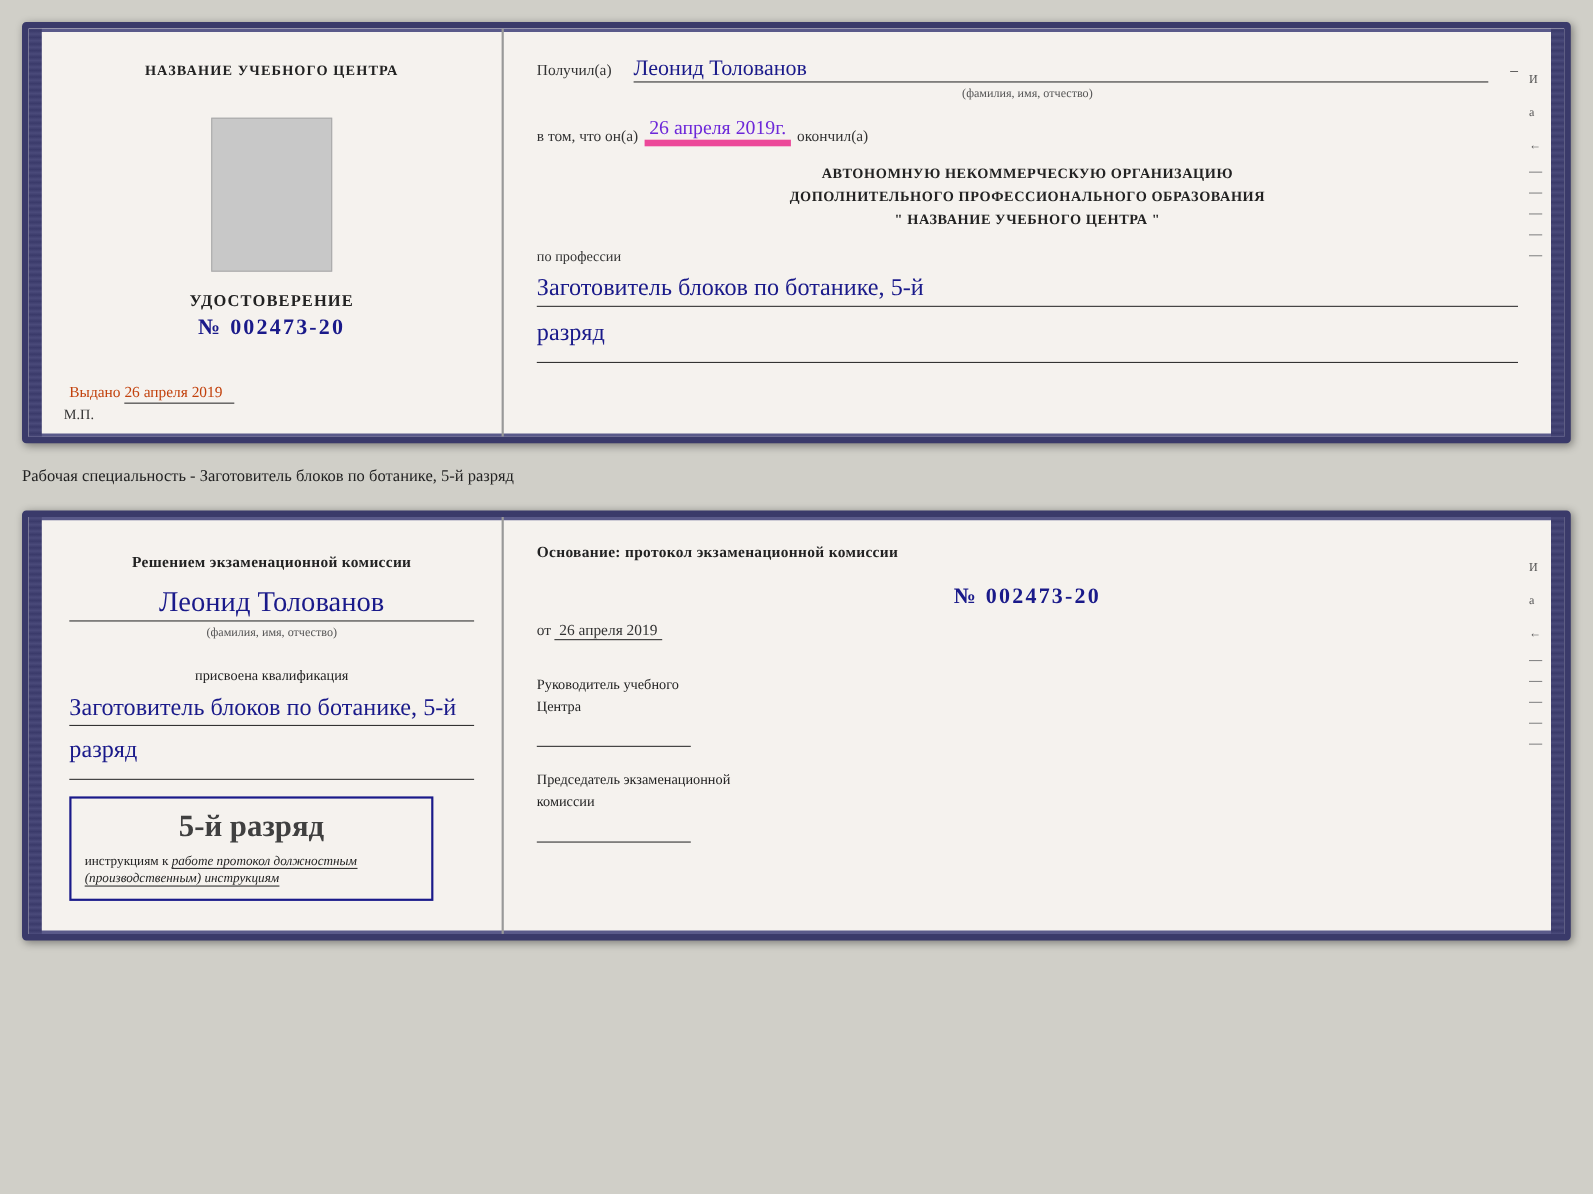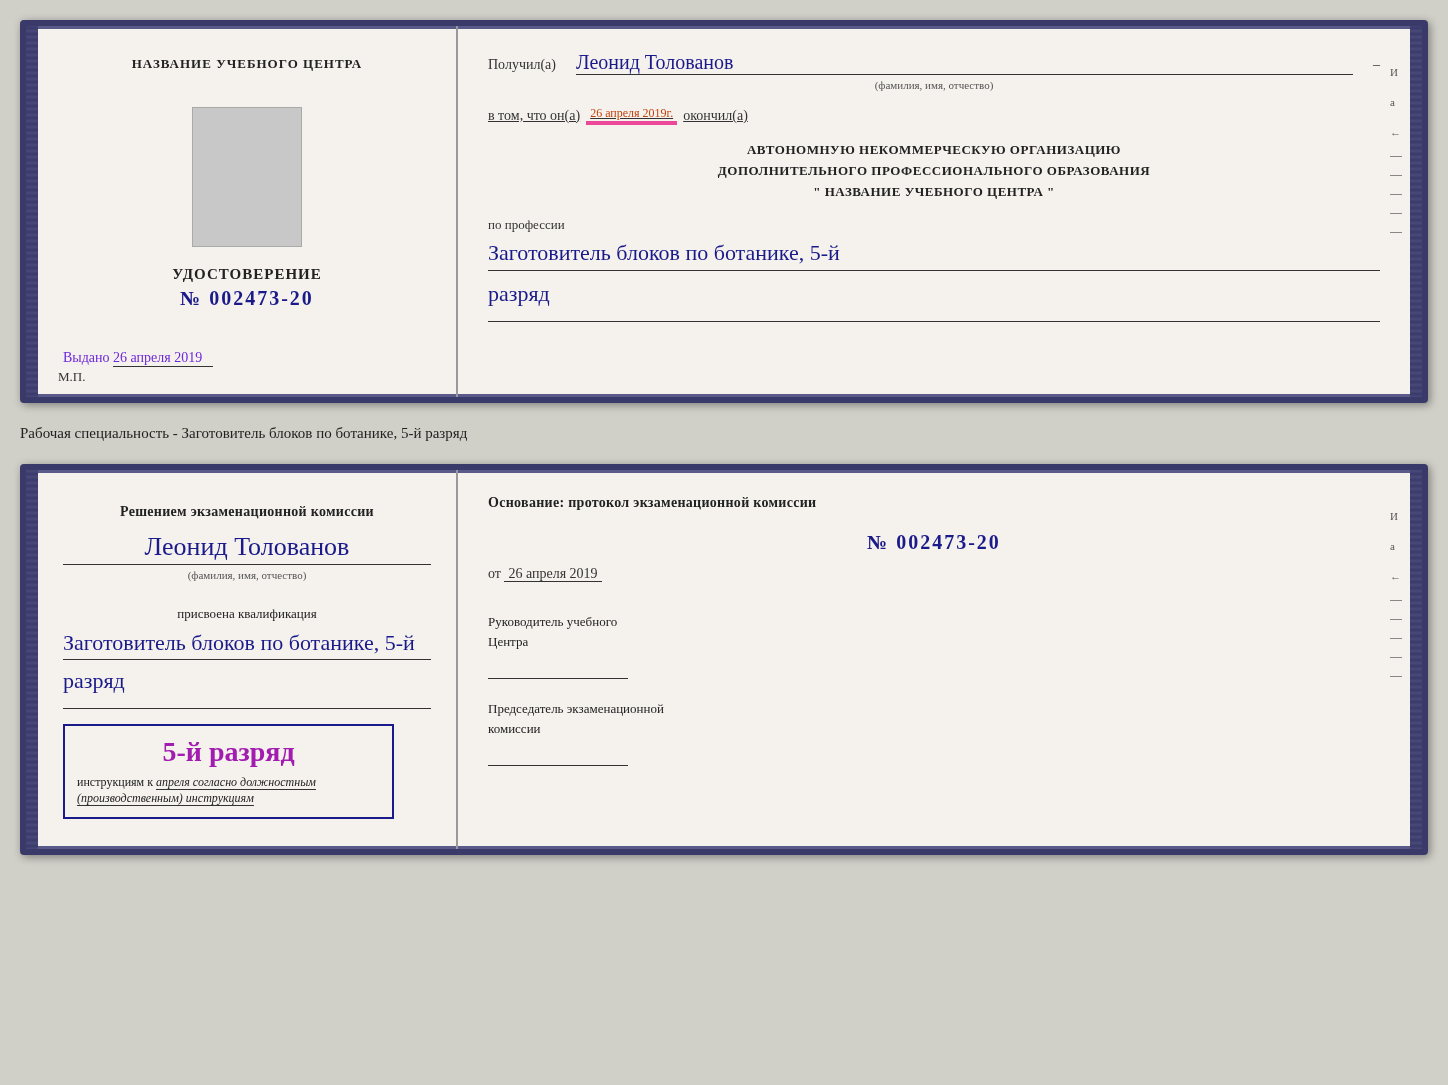--- a/index.html
+++ b/index.html
@@ -76,21 +76,21 @@
       font-size: 20px;
       font-weight: bold;
       color: #1a1a8a;
       margin-top: 4px;
       letter-spacing: 2px;
     }
 
     .issued-line {
       margin-top: 40px;
       font-size: 14px;
-      color: #6d28d9;
+      color: #c2410c;
       align-self: flex-start;
     }
 
     .mp-label {
       position: absolute;
       bottom: 12px;
       left: 20px;
       font-size: 13px;
       color: #333;
     }
@@ -129,30 +129,29 @@
       color: #555;
       margin-bottom: 15px;
       margin-top: 2px;
     }
 
     .vtom-line {
       font-size: 14px;
       color: #333;
       margin-bottom: 15px;
       display: flex;
-      align-items: center;
+      align-items: flex-end;
       gap: 6px;
-      text-decoration: underline;
     }
 
     .date-handwritten {
       font-family: 'Brush Script MT', cursive, 'Times New Roman', serif;
-      font-size: 12px;
-      color: #c2410c;
-      border-bottom: 4px solid #ec4899;
+      font-size: 18px;
+      color: #6d28d9;
+      border-bottom: 6px solid #ec4899;
       padding: 0 4px;
     }
 
     .org-block {
       text-align: center;
       font-size: 13px;
       font-weight: bold;
       letter-spacing: 0.5px;
       color: #222;
       line-height: 1.6;
@@ -235,21 +234,21 @@
     .stamp-box {
       border: 2px solid #1a1a8a;
       padding: 10px 12px;
       margin-top: 15px;
       width: 90%;
     }
 
     .stamp-rank {
       font-size: 28px;
       font-weight: bold;
-      color: #a21caf;
+      color: #404040;
       text-align: center;
       display: block;
     }
 
     .stamp-admission {
       font-size: 12px;
       color: #222;
       margin-top: 6px;
       line-height: 1.4;
     }
@@ -412,21 +411,21 @@
 
       <div class="prisvoena-text" style="width:100%;text-align:center;">присвоена квалификация</div>
 
       <span class="qualification-value" style="width:100%;">Заготовитель блоков по ботанике, 5-й</span>
       <span class="razryad-value" style="width:100%;">разряд</span>
 
       <div class="stamp-box">
         <span class="stamp-rank">5-й разряд</span>
         <div class="stamp-admission">
           <span>инструкциям к</span>
-          <em>апреля согласно должностным</em>
+          <em>работе протокол должностным</em>
           <br>
           <em>(производственным) инструкциям</em>
         </div>
       </div>
     </div>
 
     <div class="doc-right">
 
       <div class="osnov-text">Основание: протокол экзаменационной комиссии</div>
 

